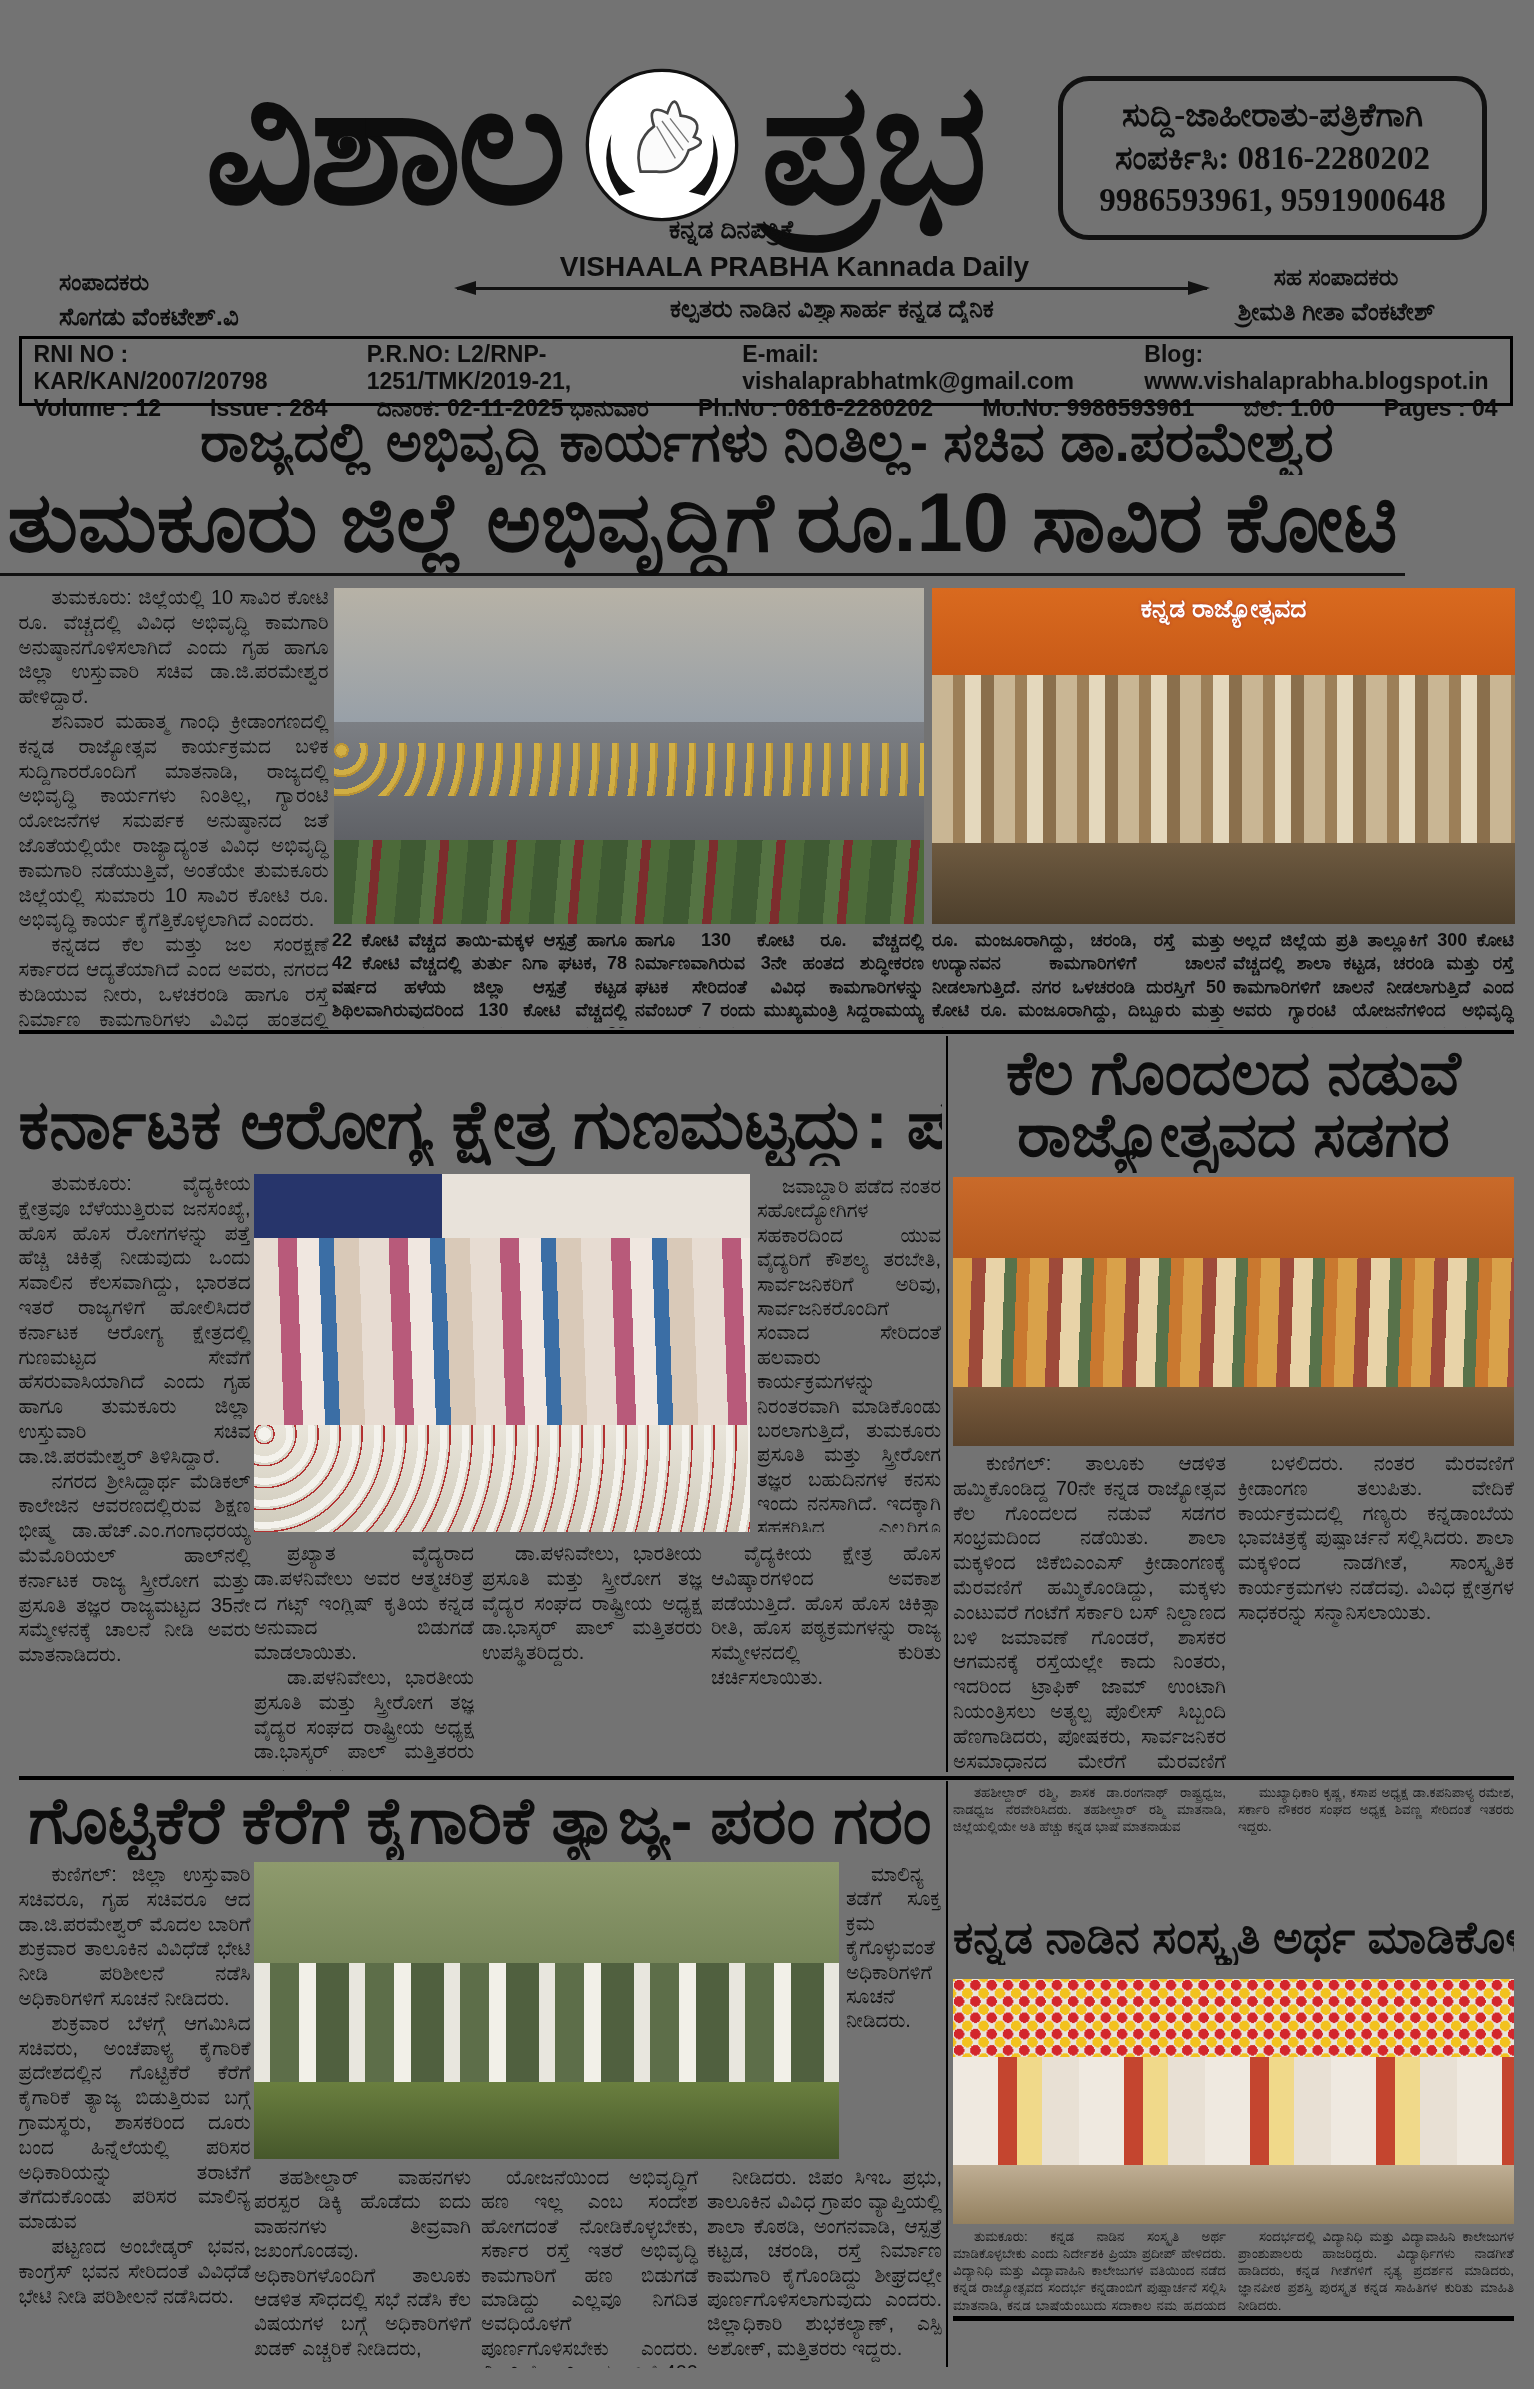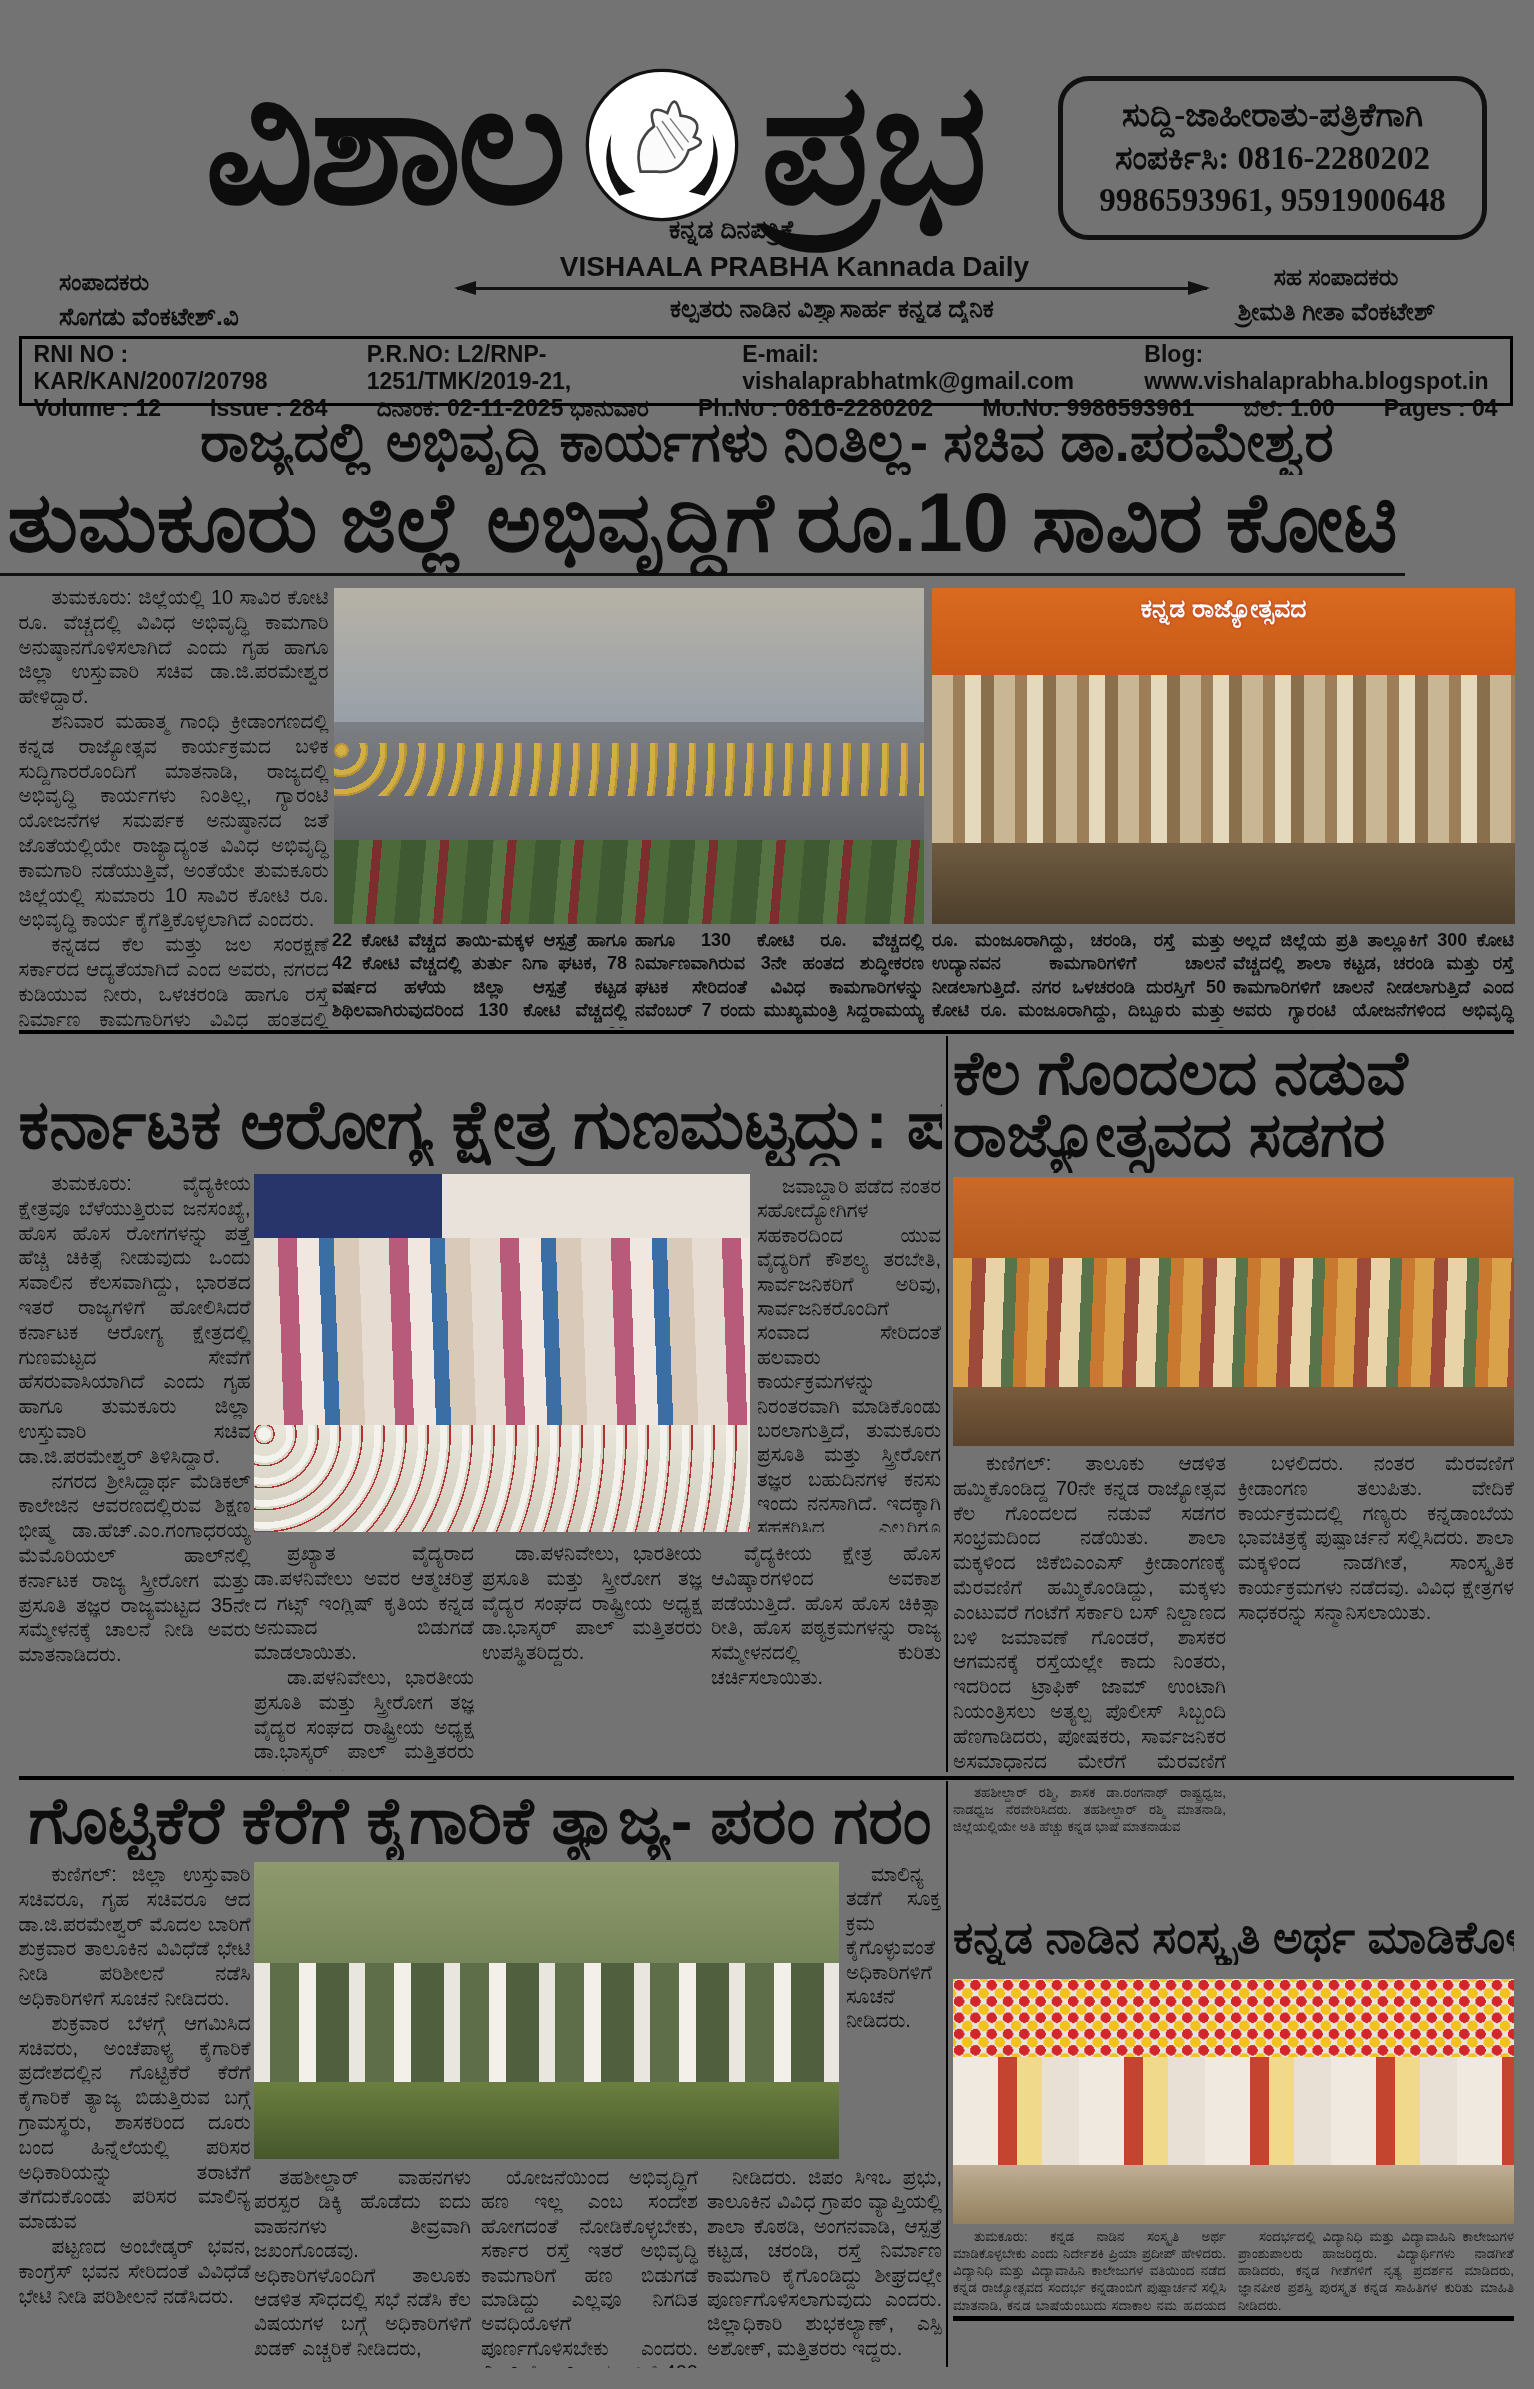--- a/index.html
+++ b/index.html
@@ -51,21 +51,21 @@
   .banner-text{position:absolute;left:0;right:0;top:6px;text-align:center;color:#fff;
                font-size:25px;font-weight:700;text-shadow:0 0 3px #a33;}
   
   .hrule{background:#000;}
   .vrule{background:#000;}
   
   .kicker2{left:18.6px;top:1038px;width:923px;text-align:center;font-size:42px;font-weight:800;
            white-space:nowrap;overflow:hidden;}
   .headline2{left:18.6px;top:1085px;width:923px;text-align:center;font-size:68px;font-weight:800;
            white-space:nowrap;overflow:hidden;}
-  .headline3{left:953px;top:1042px;width:561px;font-size:61px;font-weight:800;
+  .headline3{left:953px;top:1042px;width:561px;text-align:center;font-size:61px;font-weight:800;
            line-height:1.02;overflow:hidden;height:131px;}
   .headline4{left:18.6px;top:1783px;width:923px;text-align:center;font-size:65px;font-weight:800;
            white-space:nowrap;overflow:hidden;}
   .headline5{left:953px;top:1912px;width:561px;text-align:center;font-size:45px;font-weight:800;
            white-space:nowrap;overflow:hidden;}
 </style>
 </head>
 <body>
 
 <div class="page">
@@ -221,20 +221,23 @@
   <div class="abs bodycol small" style="left:481px;top:2165px;width:217px;height:203px;">
        <p class="para">ಯೋಜನೆಯಿಂದ ಅಭಿವೃದ್ಧಿಗೆ ಹಣ ಇಲ್ಲ ಎಂಬ ಸಂದೇಶ ಹೋಗದಂತೆ ನೋಡಿಕೊಳ್ಳಬೇಕು, ಸರ್ಕಾರ ರಸ್ತೆ ಇತರೆ ಅಭಿವೃದ್ಧಿ ಕಾಮಗಾರಿಗೆ ಹಣ ಬಿಡುಗಡೆ ಮಾಡಿದ್ದು ಎಲ್ಲವೂ ನಿಗದಿತ ಅವಧಿಯೊಳಗೆ ಪೂರ್ಣಗೊಳಿಸಬೇಕು ಎಂದರು. ಲಿಂಕ್ ಕೆನಾಲ್ ಕಾಮಗಾರಿಗೆ 400 ಕೋಟಿ</p>
   </div>
   <div class="abs bodycol small" style="left:707px;top:2165px;width:235px;height:203px;">
        <p class="para">ನೀಡಿದರು. ಜಿಪಂ ಸಿಇಒ ಪ್ರಭು, ತಾಲೂಕಿನ ವಿವಿಧ ಗ್ರಾಪಂ ವ್ಯಾಪ್ತಿಯಲ್ಲಿ ಶಾಲಾ ಕೊಠಡಿ, ಅಂಗನವಾಡಿ, ಆಸ್ಪತ್ರೆ ಕಟ್ಟಡ, ಚರಂಡಿ, ರಸ್ತೆ ನಿರ್ಮಾಣ ಕಾಮಗಾರಿ ಕೈಗೊಂಡಿದ್ದು ಶೀಘ್ರದಲ್ಲೇ ಪೂರ್ಣಗೊಳಿಸಲಾಗುವುದು ಎಂದರು. ಜಿಲ್ಲಾಧಿಕಾರಿ ಶುಭಕಲ್ಯಾಣ್, ಎಸ್ಪಿ ಅಶೋಕ್, ಮತ್ತಿತರರು ಇದ್ದರು.</p>
   </div>
 
   <div class="abs bodycol tiny" style="left:953px;top:1784px;width:273px;height:119px;">
        <p class="para">ತಹಶೀಲ್ದಾರ್ ರಶ್ಮಿ, ಶಾಸಕ ಡಾ.ರಂಗನಾಥ್ ರಾಷ್ಟ್ರಧ್ವಜ, ನಾಡಧ್ವಜ ನೆರವೇರಿಸಿದರು. ತಹಶೀಲ್ದಾರ್ ರಶ್ಮಿ ಮಾತನಾಡಿ, ಜಿಲ್ಲೆಯಲ್ಲಿಯೇ ಅತಿ ಹೆಚ್ಚು ಕನ್ನಡ ಭಾಷೆ ಮಾತನಾಡುವ</p>
   </div>
+  <div class="abs bodycol tiny" style="left:1238px;top:1784px;width:276px;height:119px;">
+       <p class="para">ಮುಖ್ಯಾಧಿಕಾರಿ ಕೃಷ್ಣ, ಕಸಾಪ ಅಧ್ಯಕ್ಷ ಡಾ.ಕಪನಿಪಾಳ್ಯ ರಮೇಶ, ಸರ್ಕಾರಿ ನೌಕರರ ಸಂಘದ ಅಧ್ಯಕ್ಷ ಶಿವಣ್ಣ ಸೇರಿದಂತೆ ಇತರರು ಇದ್ದರು.</p>
+  </div>
 
   <div class="abs headline5">ಕನ್ನಡ ನಾಡಿನ ಸಂಸ್ಕೃತಿ ಅರ್ಥ ಮಾಡಿಕೊಳ್ಳಿ</div>
 
   <div class="abs photo" style="left:953px;top:1979px;width:561px;height:245px;">
     <div class="ph-layer" style="top:0;height:32%;background:radial-gradient(circle at 6px 6px,#d3262b 0 5.2px,transparent 5.2px) 0 0/16.3px 16.3px,radial-gradient(circle at 6px 6px,#f2c11e 0 5.2px,transparent 5.2px) 8.2px 8.2px/16.3px 16.3px,#e9e4da;"></div>
     <div class="ph-layer" style="top:32%;height:44%;background:repeating-linear-gradient(90deg,#efe9e0 0 45px,#c4452f 45px 64px,#f0d98a 64px 89px,#e8e0d4 89px 126px);"></div>
     <div class="ph-layer" style="bottom:0;height:24%;background:linear-gradient(180deg,#bfae94,#93805f);"></div>
   </div>
 
   <div class="abs bodycol tiny" style="left:953px;top:2228px;width:273px;height:83px;">

